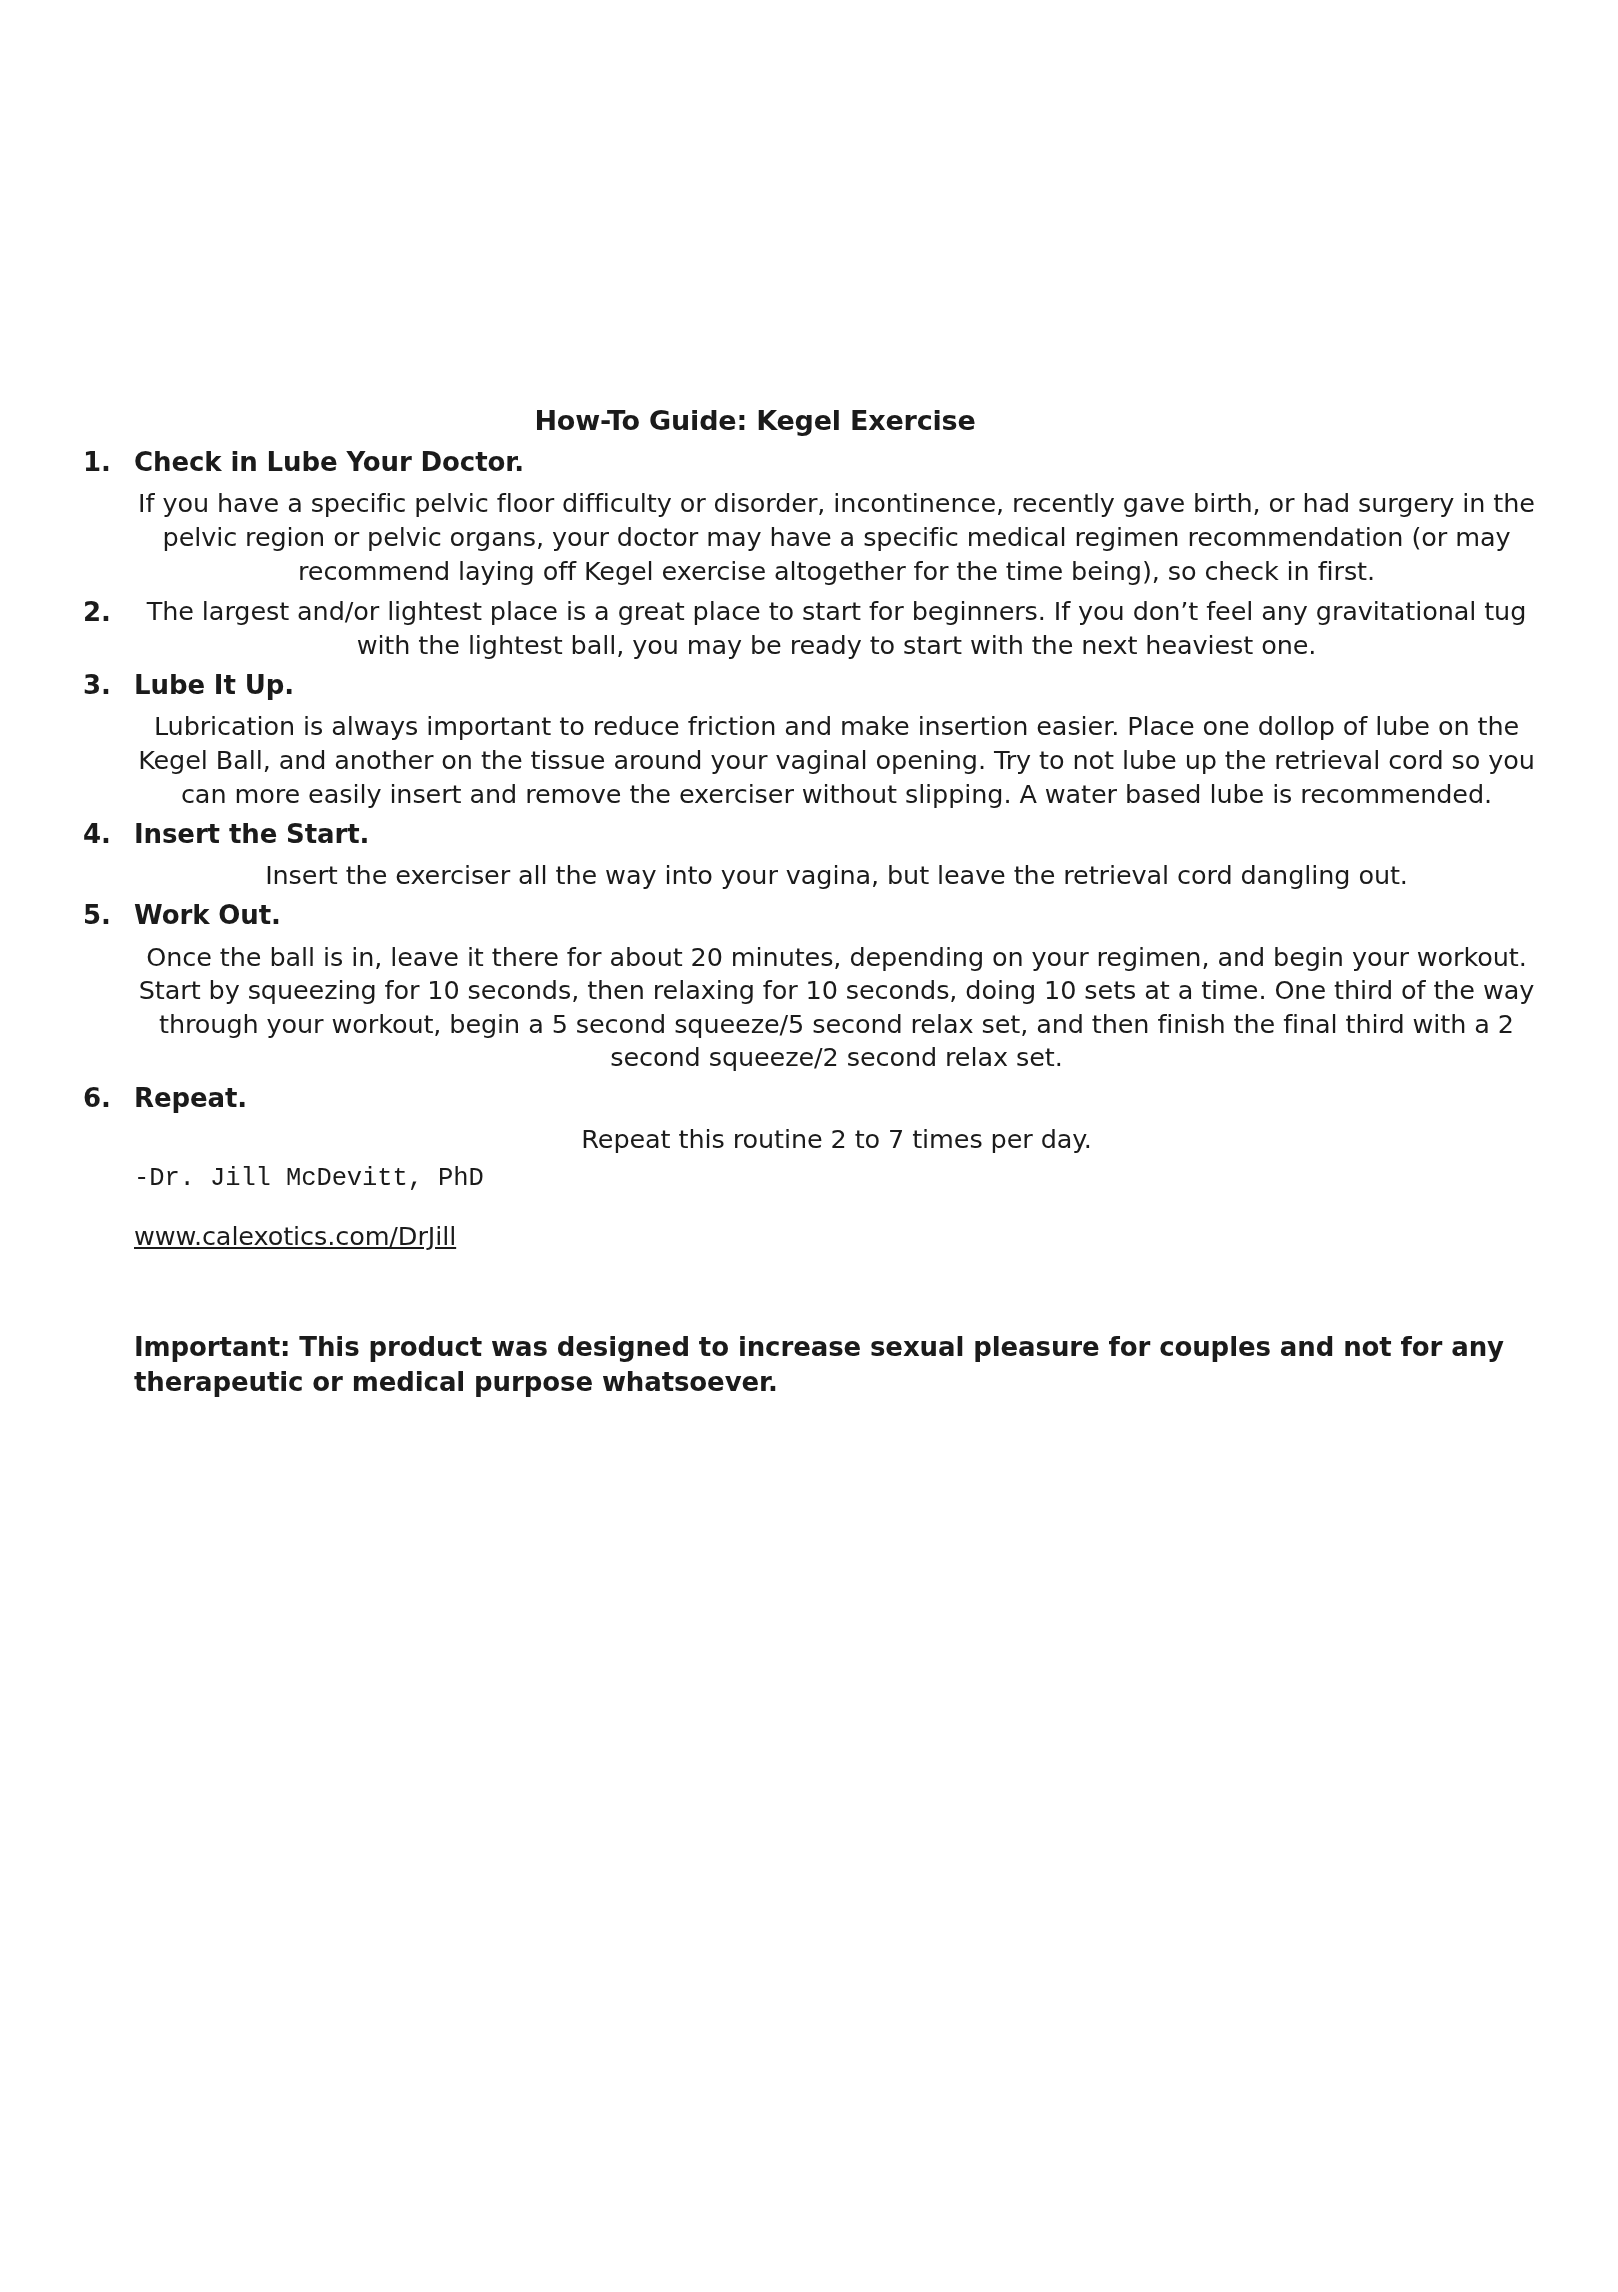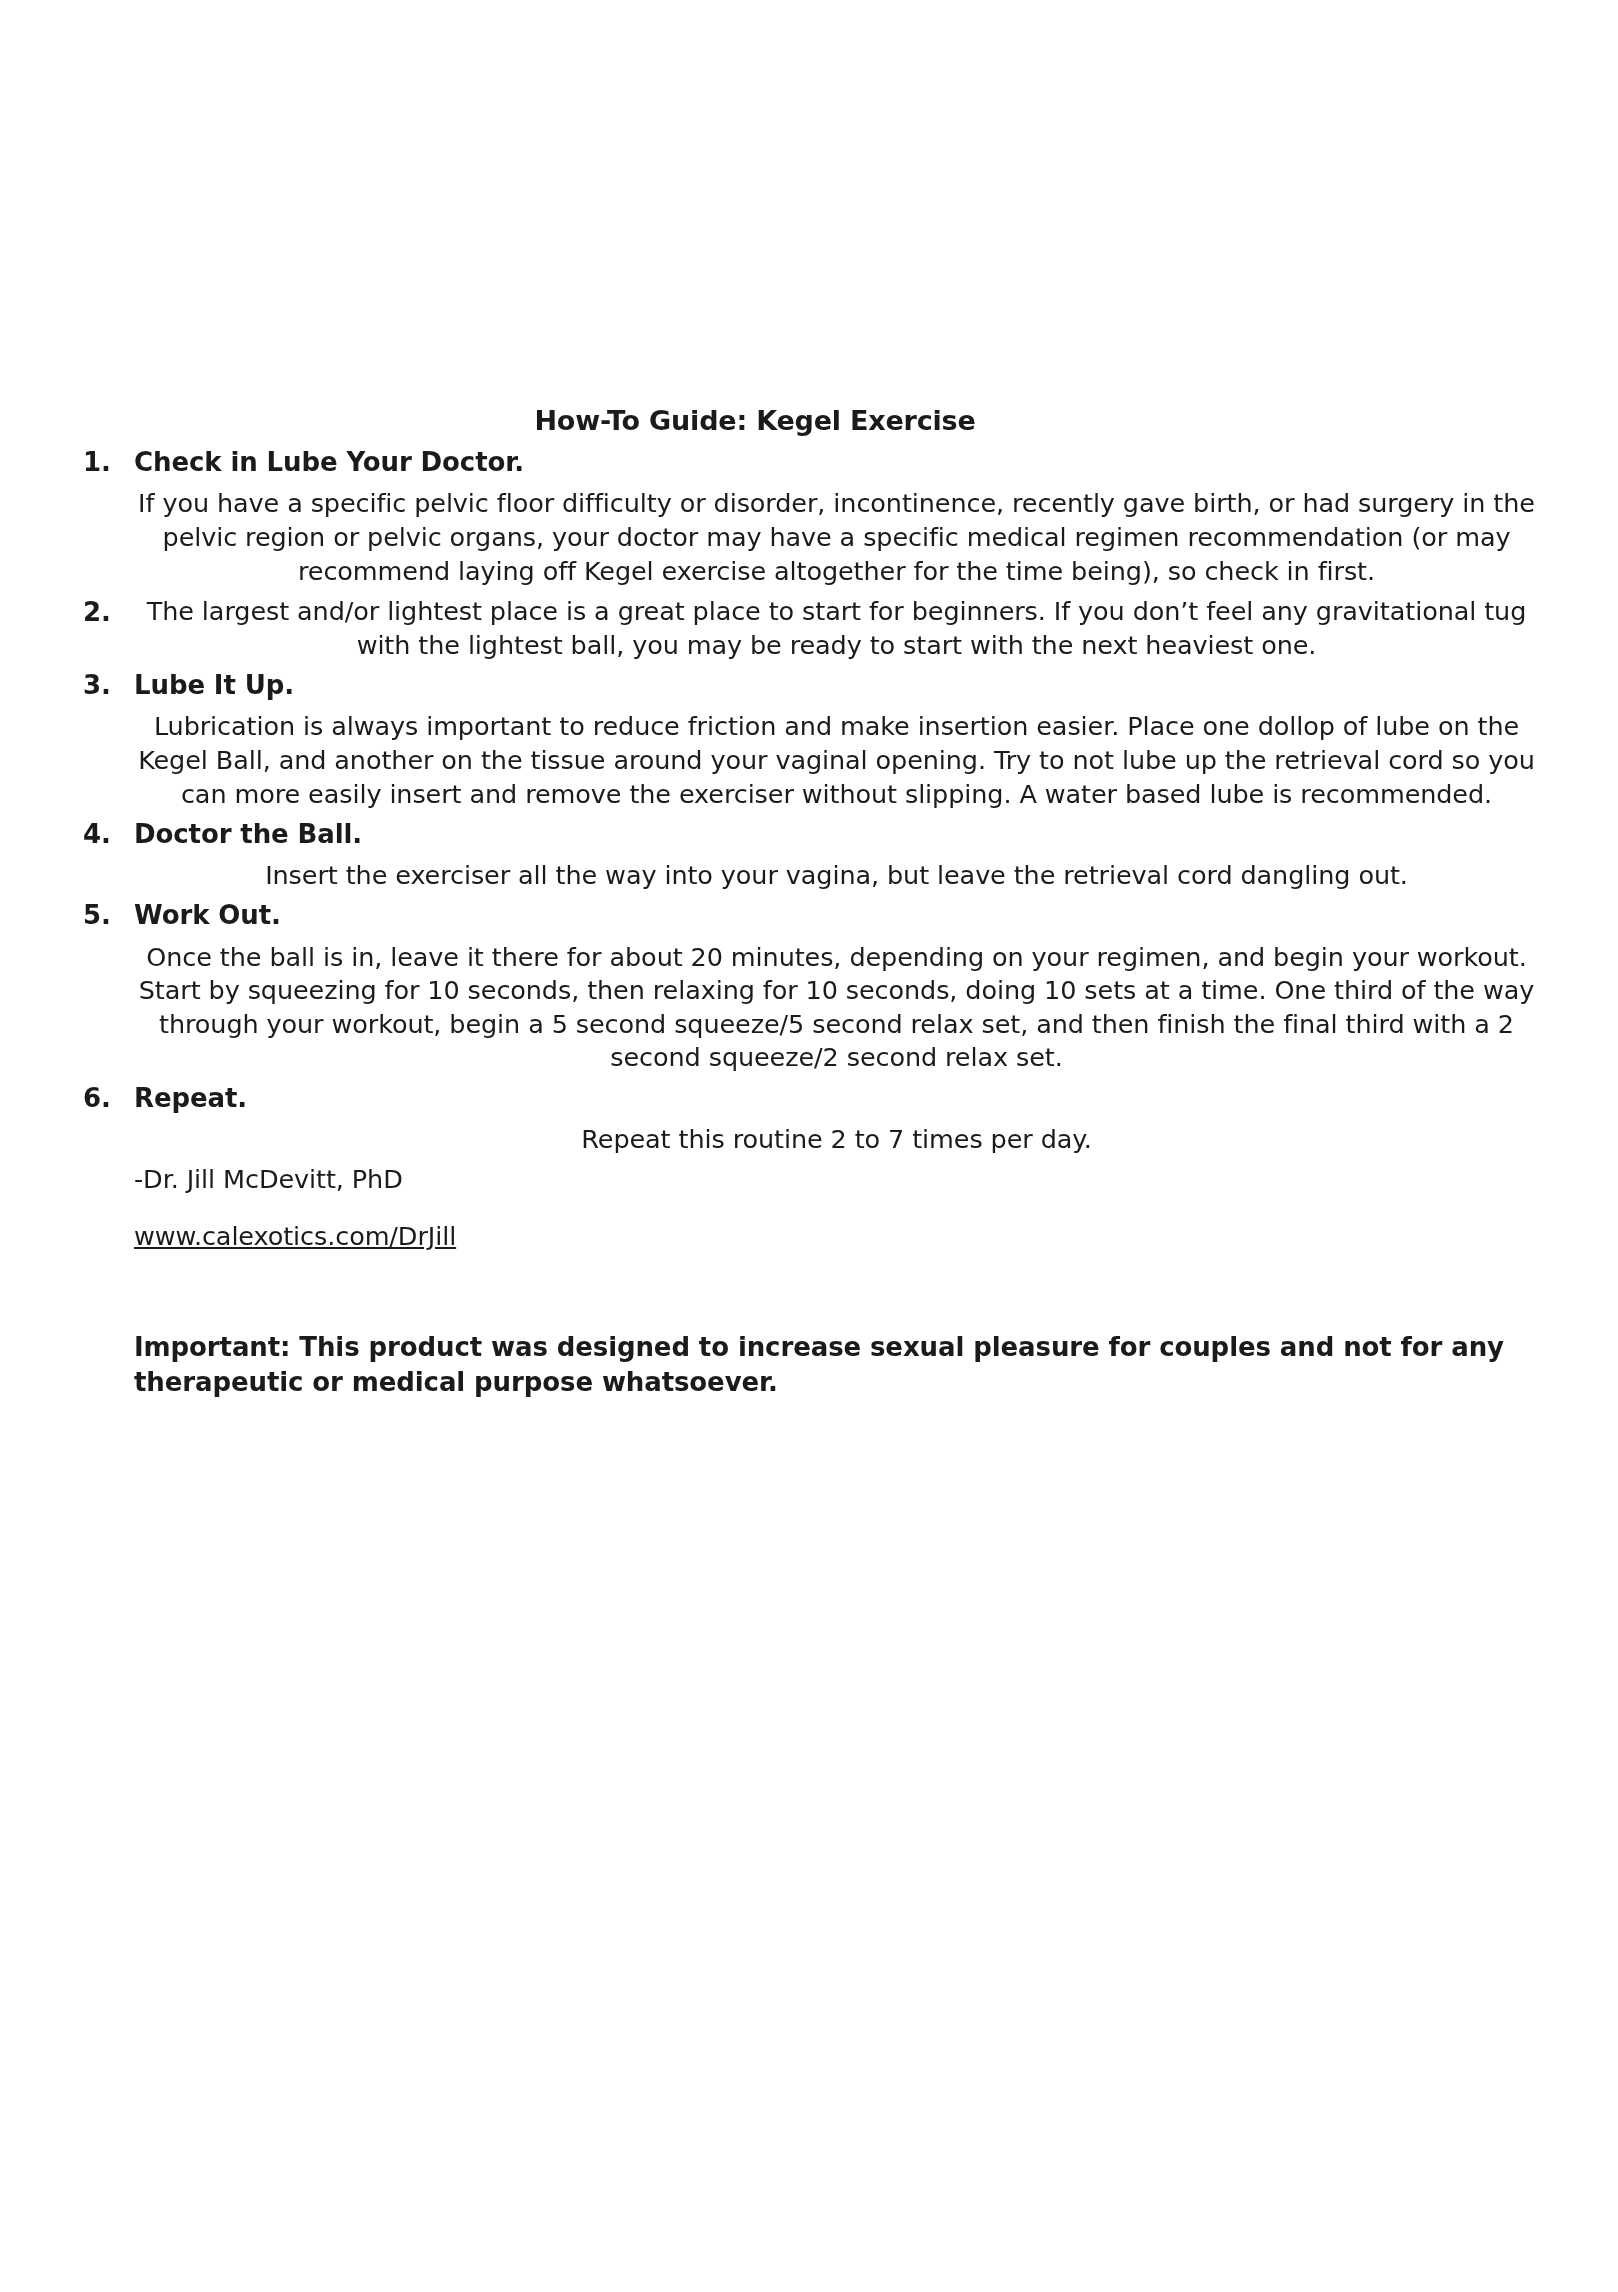--- a/index.html
+++ b/index.html
@@ -70,20 +70,21 @@
     margin-bottom: 5.4px;
     color: #1b1b1b;
     text-align: center;
   }
   .signature {
     font-size: 25.5px;
     line-height: 1.36;
     letter-spacing: -0.1px;
     padding-left: 64px;
     margin-top: 1.8px;
+    font-family: Liberation Mono, monospace;
   }
   .website {
     font-size: 25.5px;
     line-height: 1.36;
     letter-spacing: -0.1px;
     padding-left: 64px;
     margin-top: 22px;
     text-decoration: underline;
   }
   .important {
@@ -118,21 +119,21 @@
       </li>
 
       <li>
         <span class="step-num">3.</span>
         <div class="step-head">Lube It Up.</div>
         <div class="step-body">Lubrication is always important to reduce friction and make insertion easier. Place one dollop of lube on the Kegel Ball, and another on the tissue around your vaginal opening. Try to not lube up the retrieval cord so you can more easily insert and remove the exerciser without slipping. A water based lube is recommended.</div>
       </li>
 
       <li>
         <span class="step-num">4.</span>
-        <div class="step-head">Doctor the Ball.</div>
+        <div class="step-head">Insert the Start.</div>
         <div class="step-body">Insert the exerciser all the way into your vagina, but leave the retrieval cord dangling out.</div>
       </li>
 
       <li>
         <span class="step-num">5.</span>
         <div class="step-head">Work Out.</div>
         <div class="step-body">Once the ball is in, leave it there for about 20 minutes, depending on your regimen, and begin your workout. Start by squeezing for 10 seconds, then relaxing for 10 seconds, doing 10 sets at a time. One third of the way through your workout, begin a 5 second squeeze/5 second relax set, and then finish the final third with a 2 second squeeze/2 second relax set.</div>
       </li>
 
       <li>

